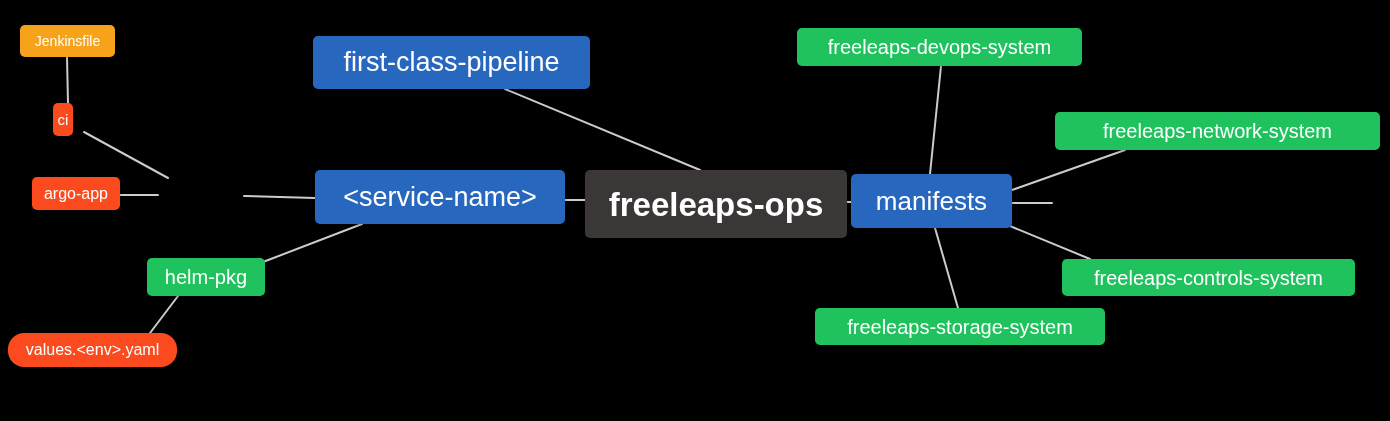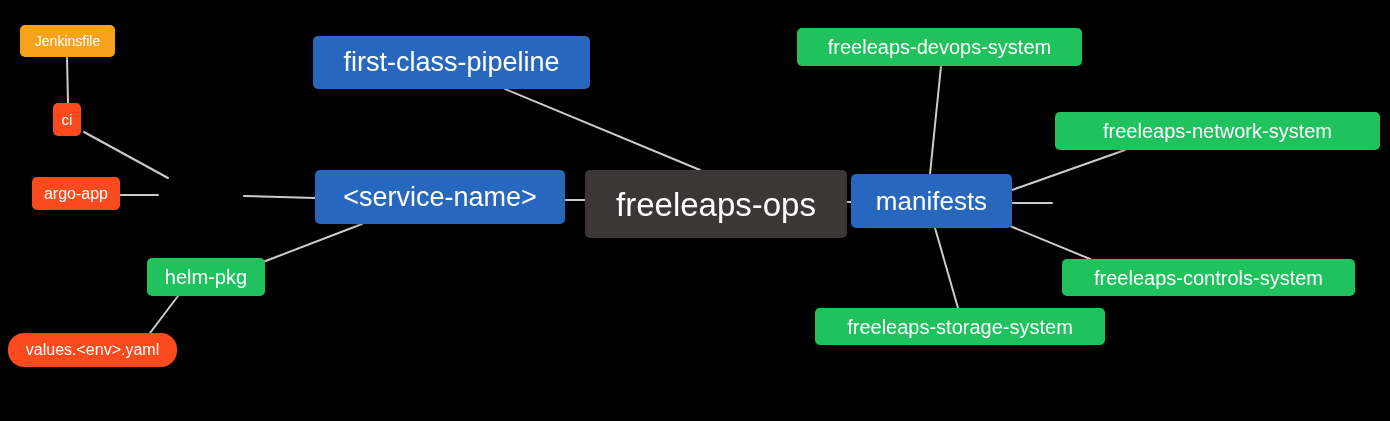--- a/index.html
+++ b/index.html
@@ -48,25 +48,25 @@
       <line x1="505" y1="89" x2="700" y2="170" stroke="#cccccc" stroke-width="2" stroke-linecap="round"></line>
       <line x1="565" y1="200" x2="585" y2="200" stroke="#cccccc" stroke-width="2" stroke-linecap="round"></line>
       <line x1="847" y1="202" x2="851" y2="202" stroke="#cccccc" stroke-width="2" stroke-linecap="round"></line>
       <line x1="930" y1="174" x2="941" y2="66" stroke="#cccccc" stroke-width="2" stroke-linecap="round"></line>
       <line x1="1012" y1="190" x2="1125" y2="150" stroke="#cccccc" stroke-width="2" stroke-linecap="round"></line>
       <line x1="1012" y1="203" x2="1052" y2="203" stroke="#cccccc" stroke-width="2" stroke-linecap="round"></line>
       <line x1="1010" y1="226" x2="1090" y2="259" stroke="#cccccc" stroke-width="2" stroke-linecap="round"></line>
       <line x1="935" y1="228" x2="958" y2="308" stroke="#cccccc" stroke-width="2" stroke-linecap="round"></line>
     </svg>
     <div class="node" style="left: 20px; top: 25px; width: 95px; height: 32px; font-size: 14px; background: rgb(247, 162, 27);">Jenkinsfile</div>
-    <div class="node" style="left: 53px; top: 103px; width: 28px; height: 33px; font-size: 15px; background: rgb(250, 74, 30);">ci</div>
+    <div class="node" style="left: 53px; top: 103px; width: 20px; height: 33px; font-size: 15px; background: rgb(250, 74, 30);">ci</div>
     <div class="node" style="left: 32px; top: 177px; width: 88px; height: 33px; font-size: 16px; background: rgb(250, 74, 30);">argo-app</div>
     <div class="node" style="left: 147px; top: 258px; width: 118px; height: 38px; font-size: 20px; background: rgb(32, 194, 94);">helm-pkg</div>
     <div class="node" style="left: 8px; top: 333px; width: 169px; height: 34px; font-size: 16px; background: rgb(250, 74, 30); border-radius: 16px;">values.&lt;env&gt;.yaml</div>
     <div class="node" style="left: 313px; top: 36px; width: 277px; height: 53px; font-size: 27px; background: rgb(39, 103, 190);">first-class-pipeline</div>
     <div class="node" style="left: 315px; top: 170px; width: 250px; height: 54px; font-size: 27px; background: rgb(39, 103, 190);">&lt;service-name&gt;</div>
-    <div class="node" style="left: 585px; top: 170px; width: 262px; height: 68px; font-size: 33px; background: rgb(59, 55, 55);">freeleaps-ops</div>
+    <div class="node" style="left: 585px; top: 170px; width: 262px; height: 68px; font-size: 33px; background: rgb(59, 55, 55); font-weight: bold;">freeleaps-ops</div>
     <div class="node" style="left: 851px; top: 174px; width: 161px; height: 54px; font-size: 26px; background: rgb(39, 103, 190);">manifests</div>
     <div class="node" style="left: 797px; top: 28px; width: 285px; height: 38px; font-size: 20px; background: rgb(32, 194, 94);">freeleaps-devops-system</div>
     <div class="node" style="left: 1055px; top: 112px; width: 325px; height: 38px; font-size: 20px; background: rgb(32, 194, 94);">freeleaps-network-system</div>
     <div class="node" style="left: 1062px; top: 259px; width: 293px; height: 37px; font-size: 20px; background: rgb(32, 194, 94);">freeleaps-controls-system</div>
     <div class="node" style="left: 815px; top: 308px; width: 290px; height: 37px; font-size: 20px; background: rgb(32, 194, 94);">freeleaps-storage-system</div>
   </div>
 
 </body></html>

